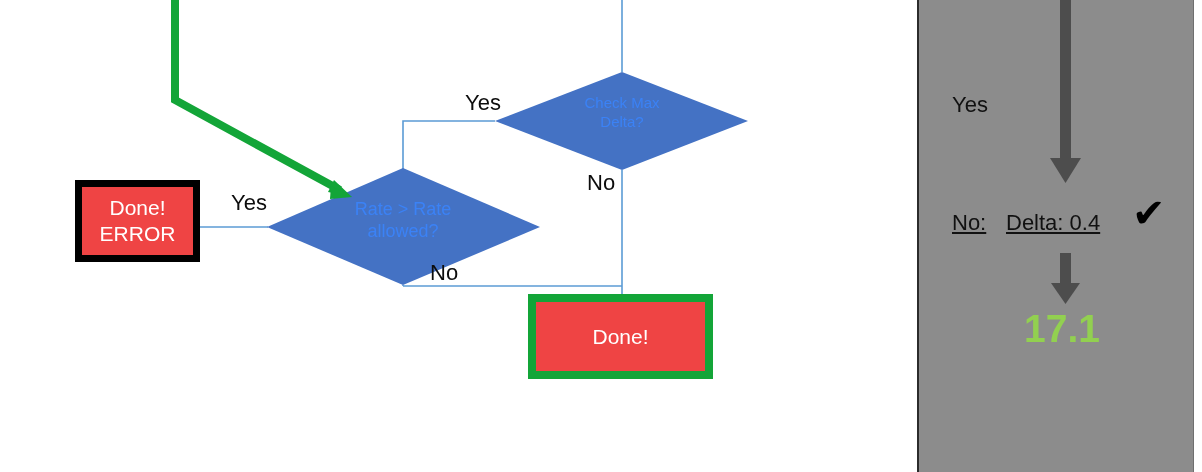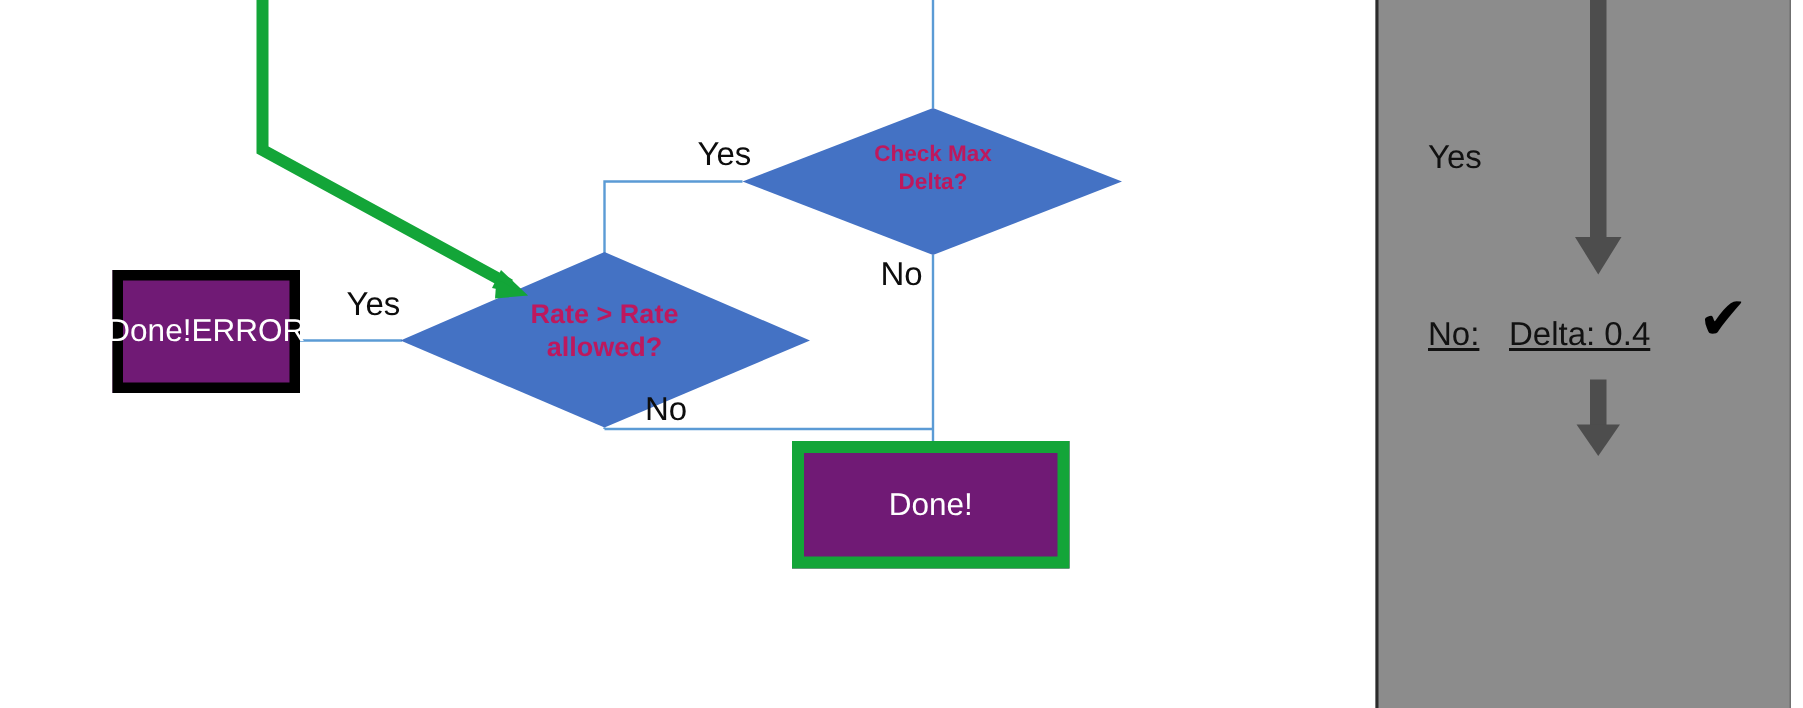--- a/index.html
+++ b/index.html
@@ -20,24 +20,24 @@
     left: 0;
     top: 0;
     width: 1202px;
     height: 472px;
   }
 
   
   .proc-box {
     position: absolute;
     box-sizing: border-box;
-    background: #701a75;
+    background: #ef4444;
     color: #ffffff;
     display: flex;
-    flex-direction: row;
+    flex-direction: column;
     align-items: center;
     justify-content: center;
     line-height: 1.22;
   }
   #box-error {
     left: 75px;
     top: 180px;
     width: 125px;
     height: 82px;
     border: 7px solid #000000;
@@ -48,25 +48,24 @@
     top: 294px;
     width: 185px;
     height: 85px;
     border: 8px solid #13A538;
     font-size: 21px;
   }
 
   
   .diamond-label {
     position: absolute;
-    color: #be185d;
+    color: #3b82f6;
     text-align: center;
     line-height: 1.24;
     pointer-events: none;
-    font-weight: bold;
   }
   #label-rate-diamond {
     left: 323px;
     top: 198px;
     width: 160px;
     font-size: 18px;
   }
   #label-maxrate-diamond {
     left: 542px;
     top: 94px;
@@ -197,15 +196,16 @@
       <g>
         <rect x="141" y="253" width="11" height="32" fill="#4D4D4D"></rect>
         <polygon points="146.5,304 132,283 161,283" fill="#4D4D4D"></polygon>
       </g>
     </svg>
 
     <div class="panel-text" id="panel-yes">Yes</div>
     <div class="panel-text" id="panel-no">No:</div>
     <div class="panel-text" id="panel-delta">Delta: 0.4</div>
     <div class="panel-text" id="panel-check">✔</div>
+    <div id="panel-value">17.1</div>
   </div>
 
 </div>
 
 </body></html>

